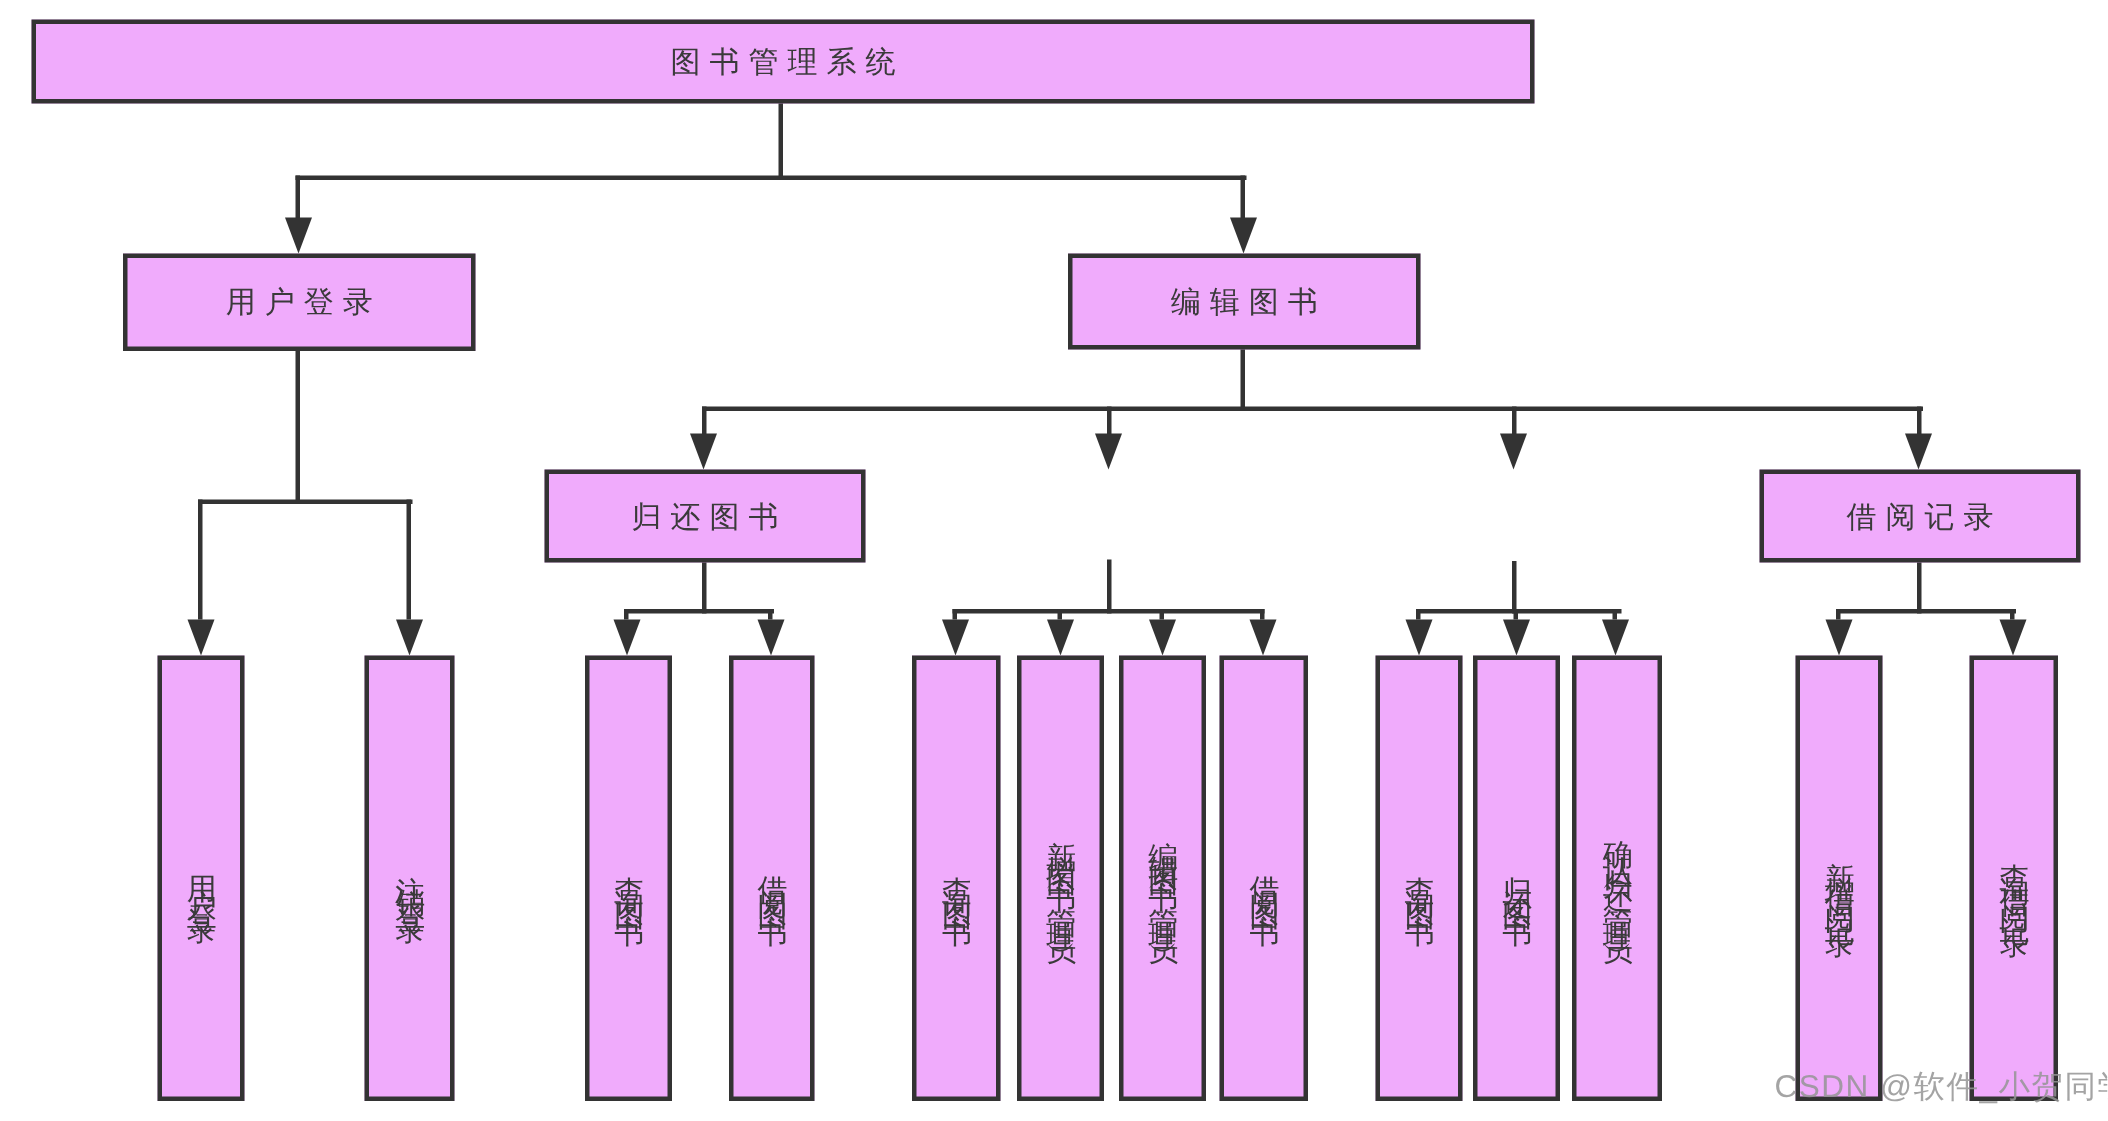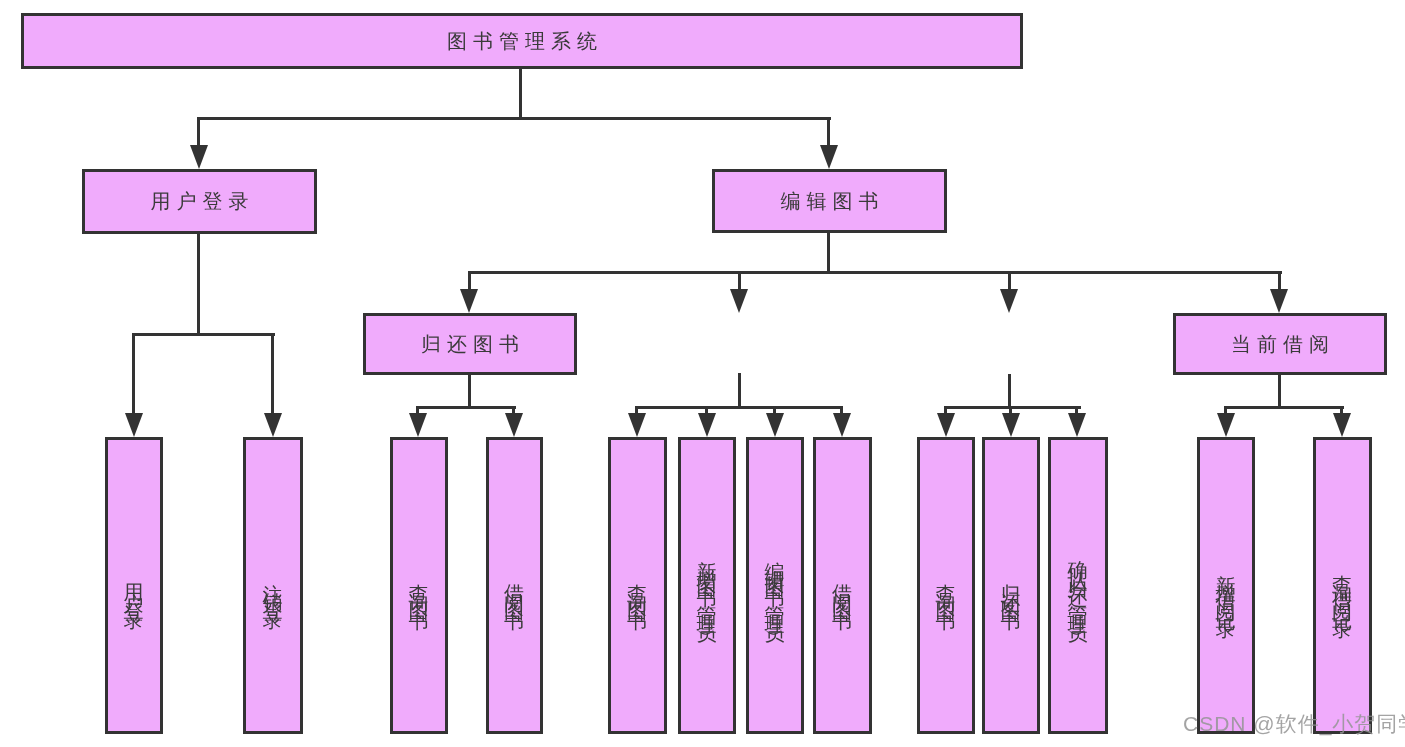--- a/index.html
+++ b/index.html
@@ -102,21 +102,21 @@
     <span class="hlabel">用户登录</span>
   </div>
   <div class="node" style="left:712px;top:169px;width:235px;height:64px">
     <span class="hlabel">编辑图书</span>
   </div>
 
   <div class="node" style="left:363px;top:313px;width:214px;height:62px">
     <span class="hlabel">归还图书</span>
   </div>
   <div class="node" style="left:1173px;top:313px;width:214px;height:62px">
-    <span class="hlabel">当前借阅</span>
+    <span class="hlabel">借阅记录</span>
   </div>
 
   <div class="node leaf" style="left:105px;width:58px">
     <span class="vtext">用户登录</span>
   </div>
   <div class="node leaf" style="left:243px;width:60px">
     <span class="vtext">注销登录</span>
   </div>
 
   <div class="node leaf" style="left:390px;width:58px">

